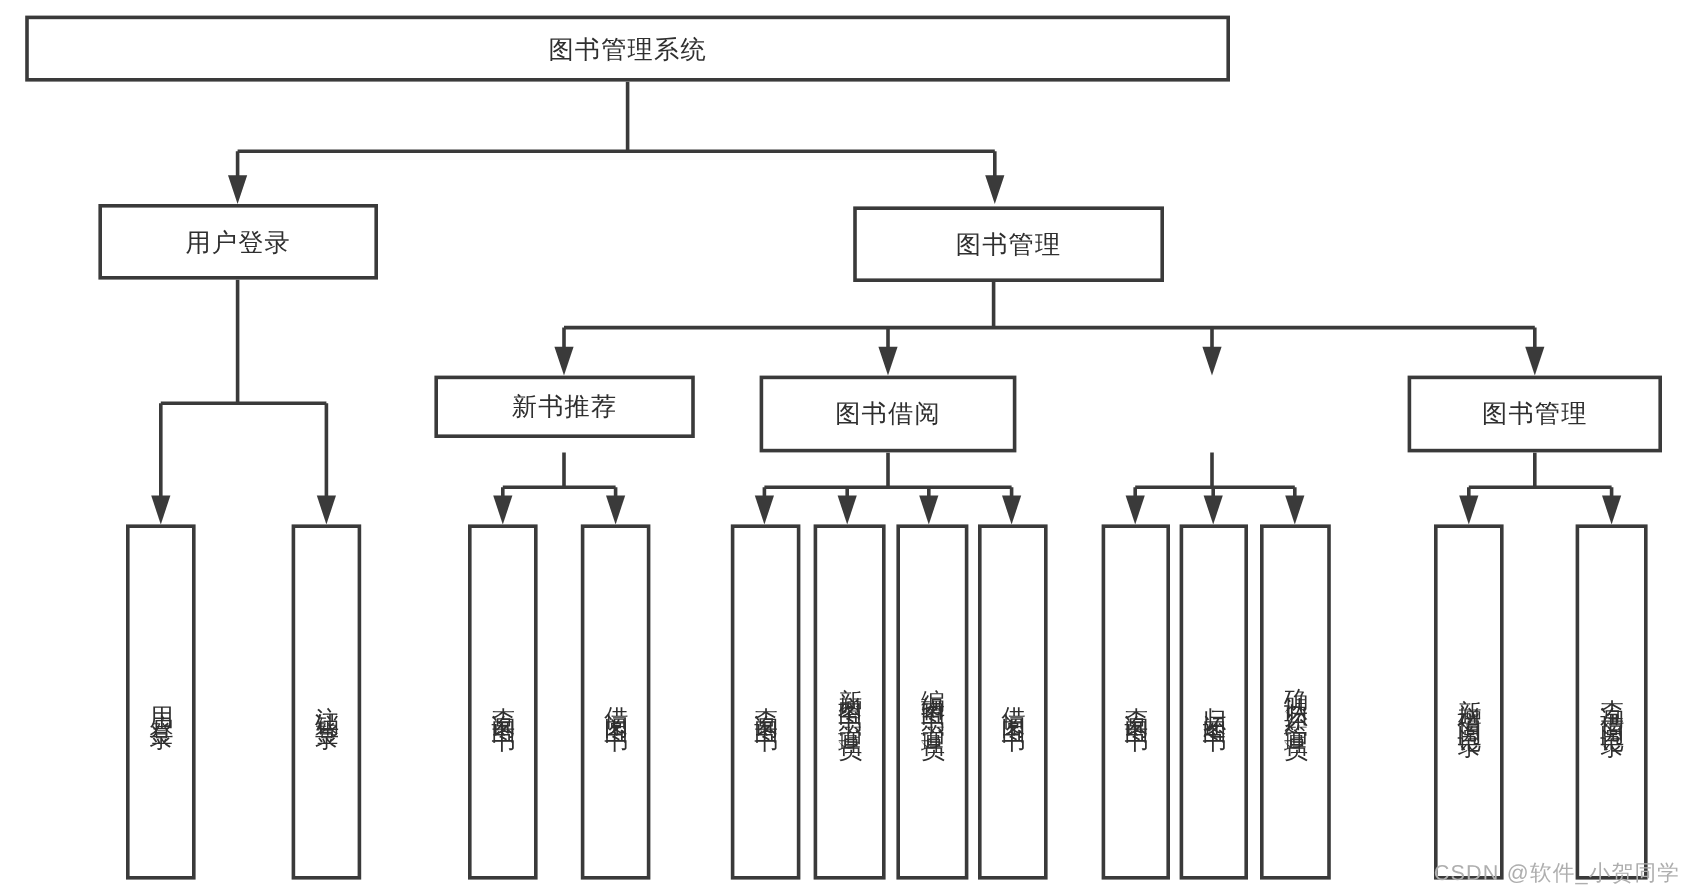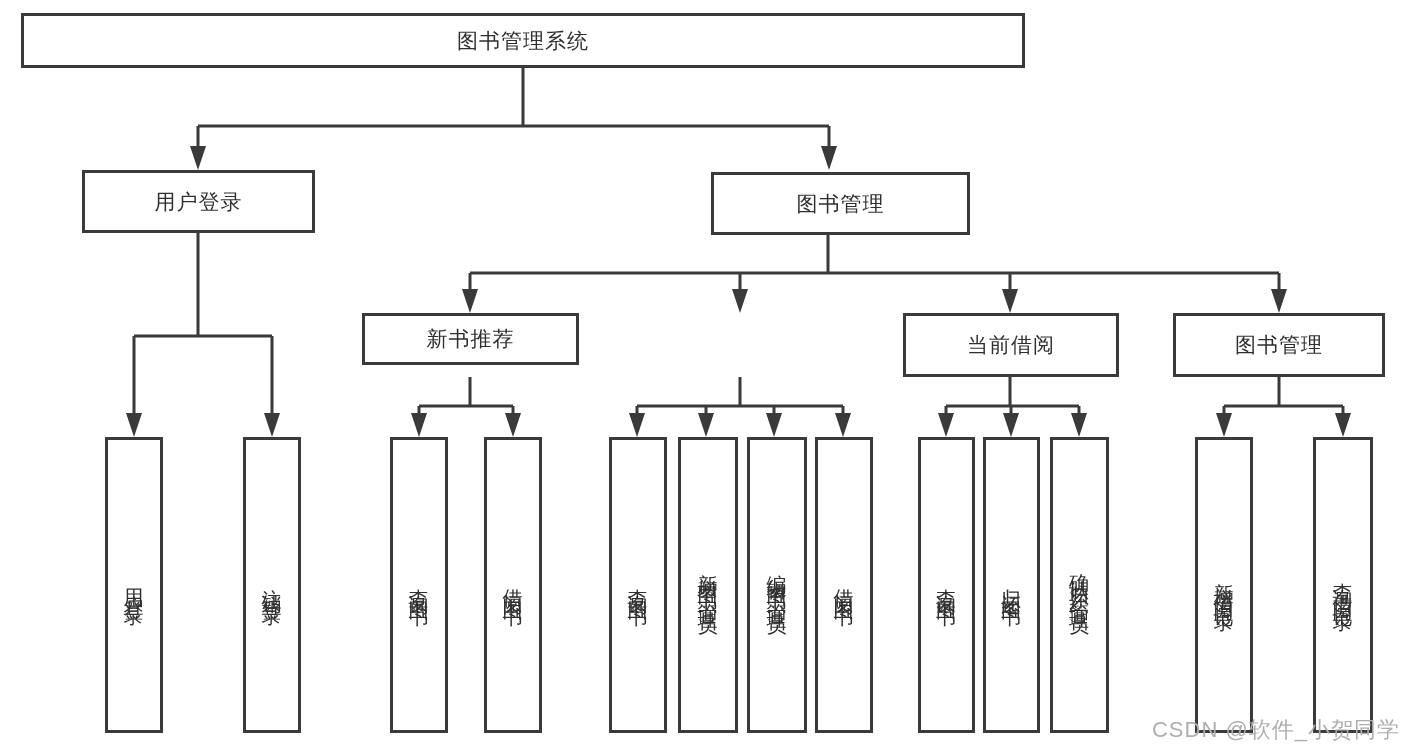--- a/index.html
+++ b/index.html
@@ -42,21 +42,21 @@
     text-orientation: mixed;
     font-size: 20px;
     line-height: 1;
     letter-spacing: 6px;
     white-space: nowrap;
   }
   #watermark {
     position: absolute;
     top: 715px;
     right: 5px;
-    font-size: 22px;
+    font-size: 18px;
     color: #aeaeae;
     letter-spacing: 1px;
     white-space: nowrap;
   }
 </style>
 </head>
 <body>
 
 <div id="canvas">
 
@@ -107,22 +107,22 @@
   <div class="node h-node" style="left:82px;top:170px;width:233px;height:63px">
     <span class="lbl">用户登录</span>
   </div>
   <div class="node h-node" style="left:711px;top:172px;width:259px;height:63px">
     <span class="lbl">图书管理</span>
   </div>
 
   <div class="node h-node" style="left:362px;top:313px;width:217px;height:52px">
     <span class="lbl">新书推荐</span>
   </div>
-  <div class="node h-node" style="left:903px;top:313px;width:216px;height:64px">
-    <span class="lbl">当前借阅</span>
+  <div class="node h-node" style="left:633px;top:313px;width:214px;height:64px">
+    <span class="lbl">图书借阅</span>
   </div>
   <div class="node h-node" style="left:1173px;top:313px;width:212px;height:64px">
     <span class="lbl">图书管理</span>
   </div>
 
   <div class="node v-node" style="left:105px;top:437px;width:58px;height:296px">
     <span class="lbl">用户登录</span>
   </div>
   <div class="node v-node" style="left:243px;top:437px;width:58px;height:296px">
     <span class="lbl">注销登录</span>

